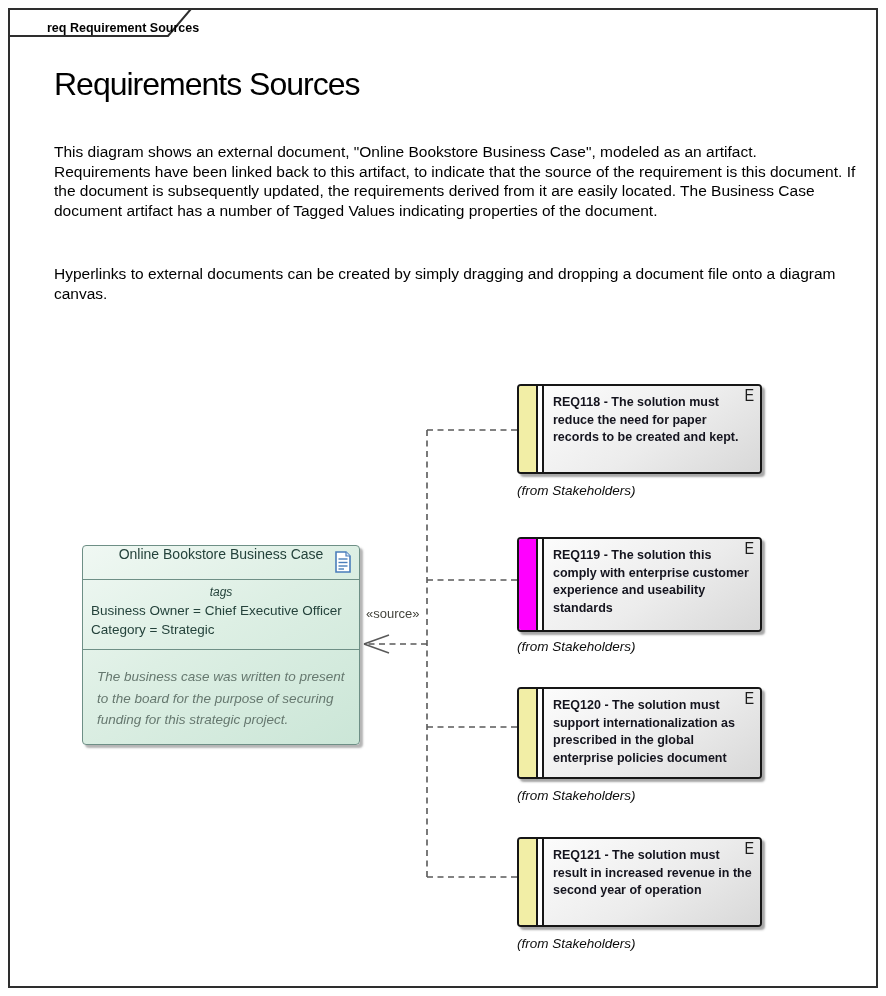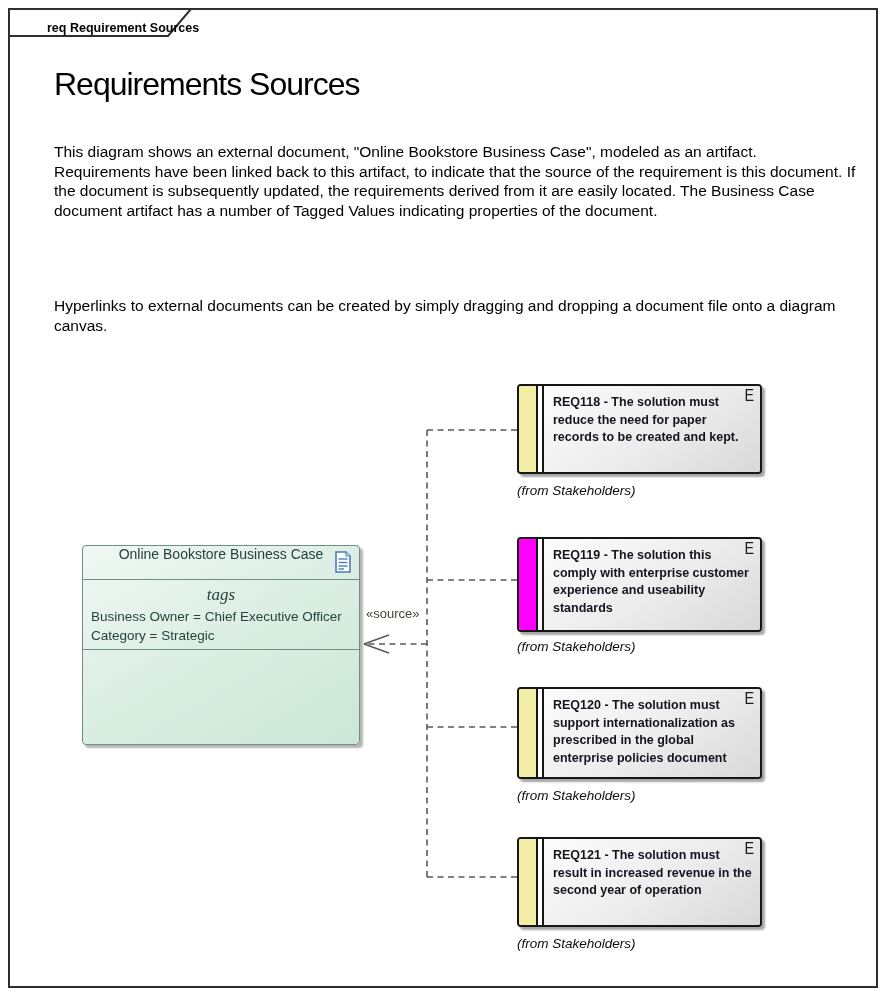--- a/index.html
+++ b/index.html
@@ -10,37 +10,37 @@
   
   .frame{position:absolute;left:8px;top:8px;width:866px;height:976px;border:2px solid #2e2e2e;}
   .tab{position:absolute;left:8px;top:8px;width:186px;height:30px;}
   .tab-label{
     position:absolute;left:18px;top:13px;font-size:12.5px;font-weight:bold;color:#000;white-space:nowrap;padding-left:21px;
   }
   
   .title{position:absolute;left:54px;top:66px;font-size:32px;font-weight:400;color:#000;letter-spacing:-1px;}
   .para{position:absolute;left:54px;width:802px;font-size:15.5px;line-height:19.5px;color:#000;}
   .para1{top:142px;}
-  .para2{top:264px;margin-top:32px;}
+  .para2{top:264px;}
   
   .artifact{
     position:absolute;left:82px;top:545px;width:278px;height:200px;
     border:1.5px solid #6E8F86;border-radius:4px;
     background:linear-gradient(150deg,#F0F8F3 0%,#DDEFE4 45%,#CBE6D7 100%);
     box-shadow:3px 3px 2px rgba(90,90,90,0.45);
     box-sizing:border-box;color:#24423B;
   }
   .artifact-header{
     position:relative;height:33px;border-bottom:1.5px solid #6E8F86;
     display:flex;align-items:flex-start;justify-content:center;
     font-size:14px;font-weight:normal;
   }
   .artifact-doc-icon{position:absolute;right:7px;top:5px;}
   .artifact-tags{height:70px;border-bottom:1.5px solid #6E8F86;padding-top:5px;box-sizing:border-box;}
-  .tags-title{text-align:center;font-style:italic;font-size:17px;margin-bottom:2px;font-family:Liberation Serif, serif;}
+  .tags-title{text-align:center;font-style:italic;font-size:12px;margin-bottom:2px;}
   .tag-line{font-size:13.5px;line-height:19px;padding:0 8px;white-space:nowrap;}
   .artifact-note{
     padding:16px 14px 0 14px;font-style:italic;font-size:13.5px;line-height:21.5px;color:#66786F;
   }
   
   .req{
     position:absolute;left:517px;width:245px;display:flex;
     border:2px solid #161616;border-radius:4px;background:#fff;
     box-shadow:3px 3px 2px rgba(80,80,80,0.5);box-sizing:border-box;
   }
@@ -112,20 +112,21 @@
         <line x1="4.5" y1="11.5" x2="13.5" y2="11.5" stroke="#4A7EBB" stroke-width="1.4"></line>
         <line x1="4.5" y1="15" x2="13.5" y2="15" stroke="#4A7EBB" stroke-width="1.4"></line>
         <line x1="4.5" y1="18" x2="10" y2="18" stroke="#4A7EBB" stroke-width="1.4"></line>
       </svg>
     </div>
     <div class="artifact-tags">
       <div class="tags-title">tags</div>
       <div class="tag-line">Business Owner = Chief Executive Officer</div>
       <div class="tag-line">Category = Strategic</div>
     </div>
+    <div class="artifact-note">The business case was written to present to the board for the purpose of securing funding for this strategic project.</div>
   </div>
 
   <div class="req" style="top:384px;height:90px;">
     <div class="req-strip" style="background:#F2EEA6"></div>
     <div class="req-gap"></div>
     <div class="req-body">
       <span class="req-corner">E</span>
       <div class="req-text">REQ118 - The solution must reduce the need for paper records to be created and kept.</div>
     </div>
   </div>

